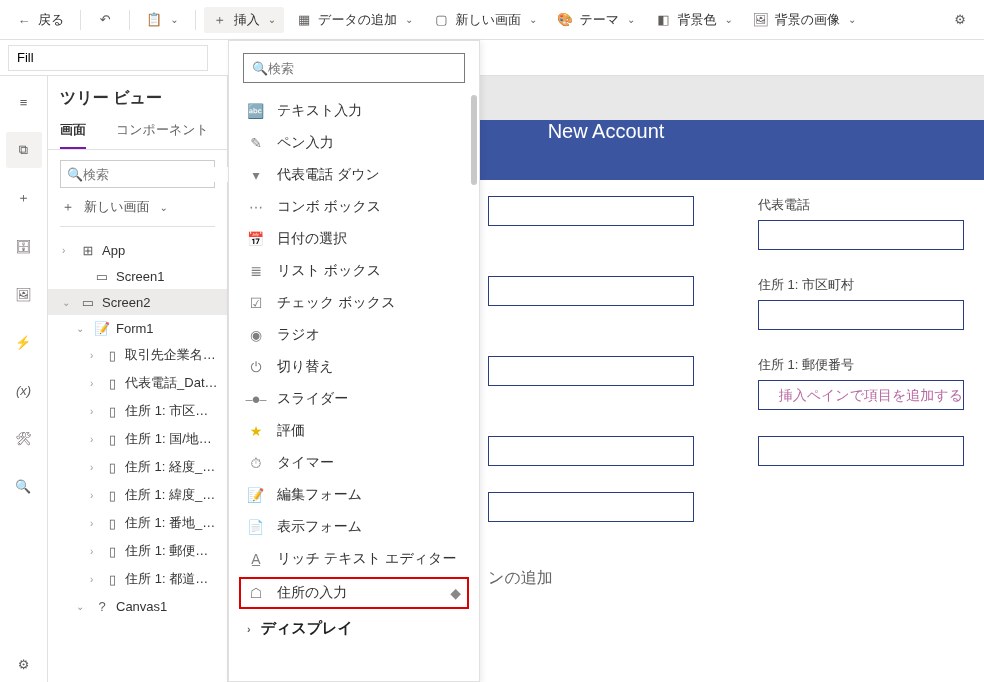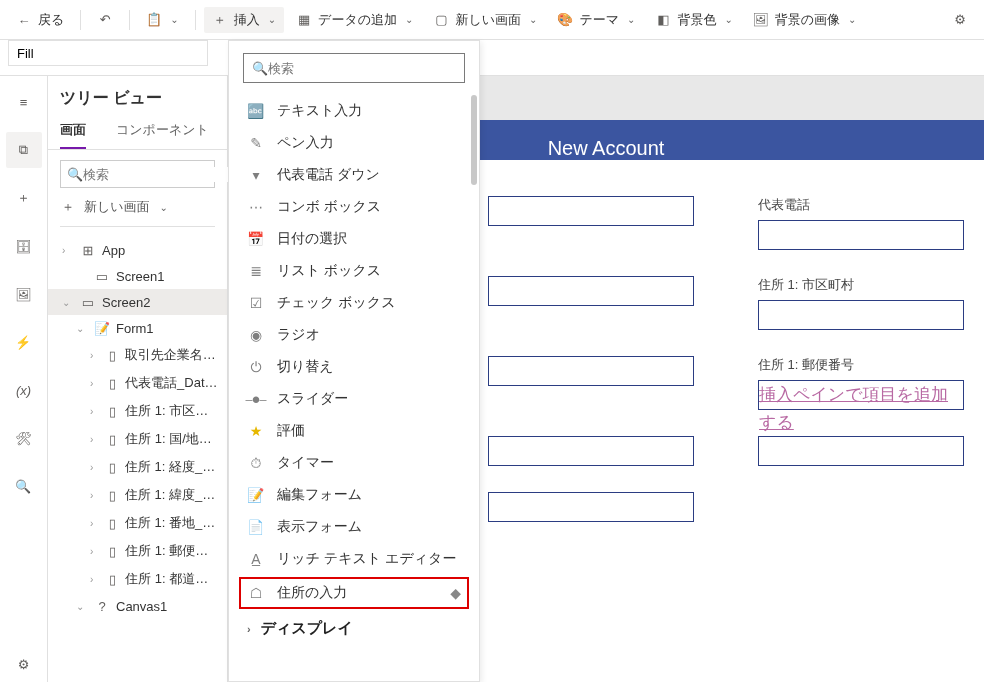--- a/index.html
+++ b/index.html
@@ -6,21 +6,21 @@
 body { background: #fff; font-size: 13px; color: #333; width: 984px; height: 682px; overflow: hidden; position: relative; }
 
 
 .top-toolbar { height: 40px; display: flex; align-items: center; padding: 0 8px; border-bottom: 1px solid #e0e0e0; gap: 4px; }
 .tb-btn { display: inline-flex; align-items: center; gap: 6px; padding: 4px 8px; border-radius: 2px; cursor: pointer; color: #333; }
 .tb-sep { width: 1px; height: 20px; background: #e0e0e0; margin: 0 4px; }
 .chev { font-size: 10px; color: #666; margin-left: 2px; }
 .icon { width: 16px; height: 16px; display: inline-flex; align-items: center; justify-content: center; color: #605e5c; }
 
 
-.formula-row { height: 36px; display: flex; padding: 0 8px; gap: 8px; border-bottom: 1px solid #e0e0e0; }
+.formula-row { height: 36px; display: flex; align-items: center; padding: 0 8px; gap: 8px; border-bottom: 1px solid #e0e0e0; }
 .formula-input { flex: 0 0 200px; height: 26px; border: 1px solid #e0e0e0; padding: 2px 8px; font-size: 13px; }
 
 
 .main { display: flex; height: calc(682px - 76px); position: relative; }
 
 
 .rail { width: 48px; border-right: 1px solid #e0e0e0; display: flex; flex-direction: column; align-items: center; padding-top: 8px; gap: 12px; }
 .rail-item { width: 36px; height: 36px; display: flex; align-items: center; justify-content: center; cursor: pointer; color: #605e5c; border-radius: 2px; }
 .rail-item.active { background: #f3f2f1; }
 .rail-spacer { flex: 1; }
@@ -42,28 +42,28 @@
 .tree-node .label { overflow: hidden; text-overflow: ellipsis; }
 .tree-caret { width: 12px; color: #999; font-size: 10px; }
 .tree-icon { width: 16px; height: 16px; display: inline-flex; align-items: center; justify-content: center; color: #605e5c; }
 .indent-1 { padding-left: 14px; }
 .indent-2 { padding-left: 28px; }
 .indent-3 { padding-left: 42px; }
 
 
 .canvas-area { flex: 1; background: #fff; position: relative; overflow: hidden; }
 .canvas-grey { position: absolute; left: 0; right: 0; top: 0; height: 60px; background: #e8e8e8; }
-.canvas-header { position: absolute; left: 0; right: 0; top: 44px; height: 40px; background: #3b55a0; display: flex; align-items: flex-end; justify-content: center; }
+.canvas-header { position: absolute; left: 0; right: 0; top: 44px; height: 60px; background: #3b55a0; display: flex; align-items: flex-start; justify-content: center; }
 .canvas-header-text { color: #fff; font-size: 20px; font-weight: 400; }
 .form-area { position: absolute; top: 110px; left: 0; right: 0; bottom: 0; padding: 10px 0; }
 .field-row { display: flex; align-items: flex-start; gap: 64px; padding: 0 20px 26px 260px; }
 .field-col { flex: 1; max-width: 270px; }
 .field-label { font-size: 13px; color: #444; margin-bottom: 6px; }
 .field-input { width: 100%; height: 30px; border: 1.5px solid #2b3d82; background: #fff; }
-.field-placeholder { color: #b869a3; font-size: 17px; text-align: left; line-height: 28px; text-decoration: underline; }
+.field-placeholder { color: #b869a3; font-size: 14px; text-align: right; line-height: 28px; }
 .section-title { padding-left: 260px; font-size: 16px; color: #666; margin-top: 20px; }
 
 
 .insert-panel { position: absolute; left: 228px; top: 40px; width: 252px; bottom: 0; background: #fff; border: 1px solid #e0e0e0; box-shadow: 2px 2px 6px rgba(0,0,0,0.08); z-index: 100; display: flex; flex-direction: column; }
 .insert-search { margin: 12px 14px; }
 .insert-search-box { display: flex; align-items: center; border: 1px solid #7a7a7a; height: 30px; padding: 2px 8px; }
 .insert-search-box input { border: none; outline: none; font-size: 13px; flex: 1; }
 .insert-list { flex: 1; overflow-y: auto; position: relative; }
 .insert-item { display: flex; align-items: center; gap: 12px; padding: 7px 18px; cursor: pointer; font-size: 14px; color: #333; }
 .insert-item .mi { width: 18px; height: 18px; display: inline-flex; align-items: center; justify-content: center; color: #7f7f7f; }
@@ -301,20 +301,21 @@
         <div class="field-col">
           <div class="field-input"></div>
         </div>
       </div>
       <div class="field-row">
         <div class="field-col">
             <div class="field-input"></div>
           </div>
         <div class="field-col"></div>
       </div>
+      <div class="section-title">ンの追加</div>
     </div>
   </div>
 </div>
 
 <div class="insert-panel">
   <div class="insert-search">
     <div class="insert-search-box">
       <span class="icon">🔍</span>
       <input placeholder="検索" style="">
     </div>

